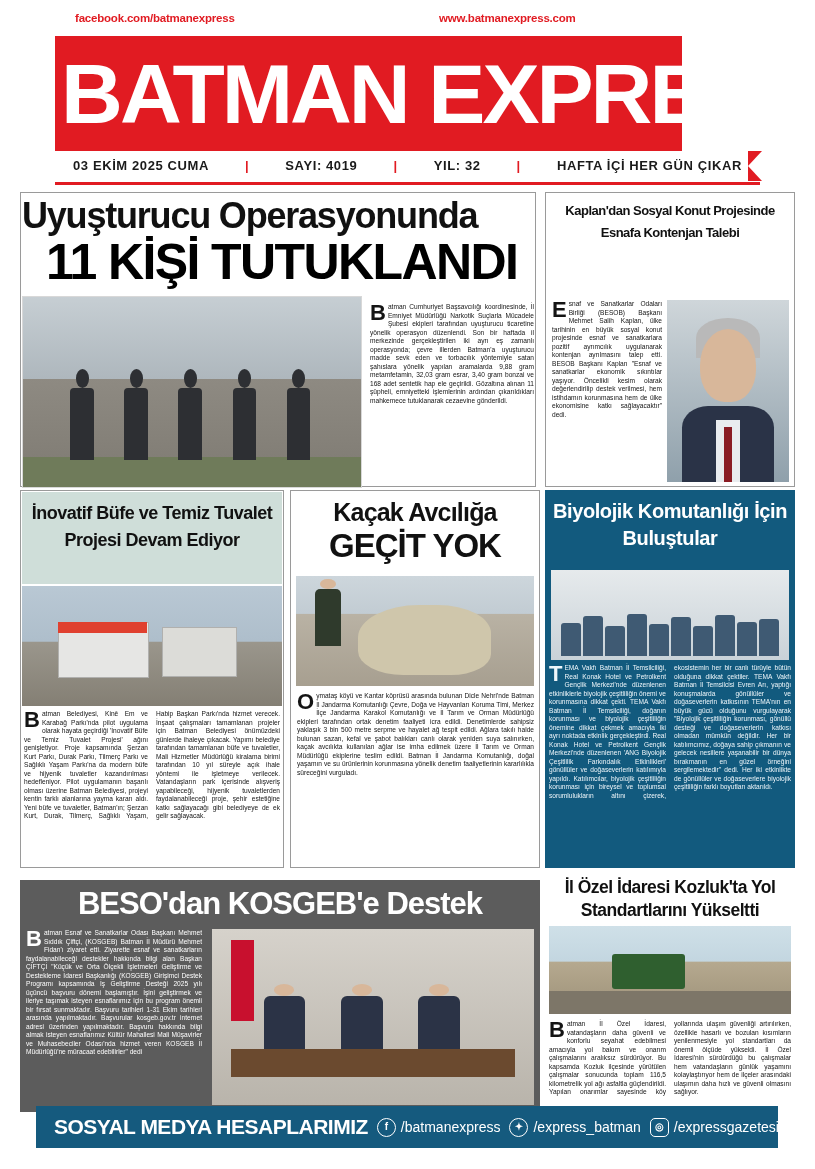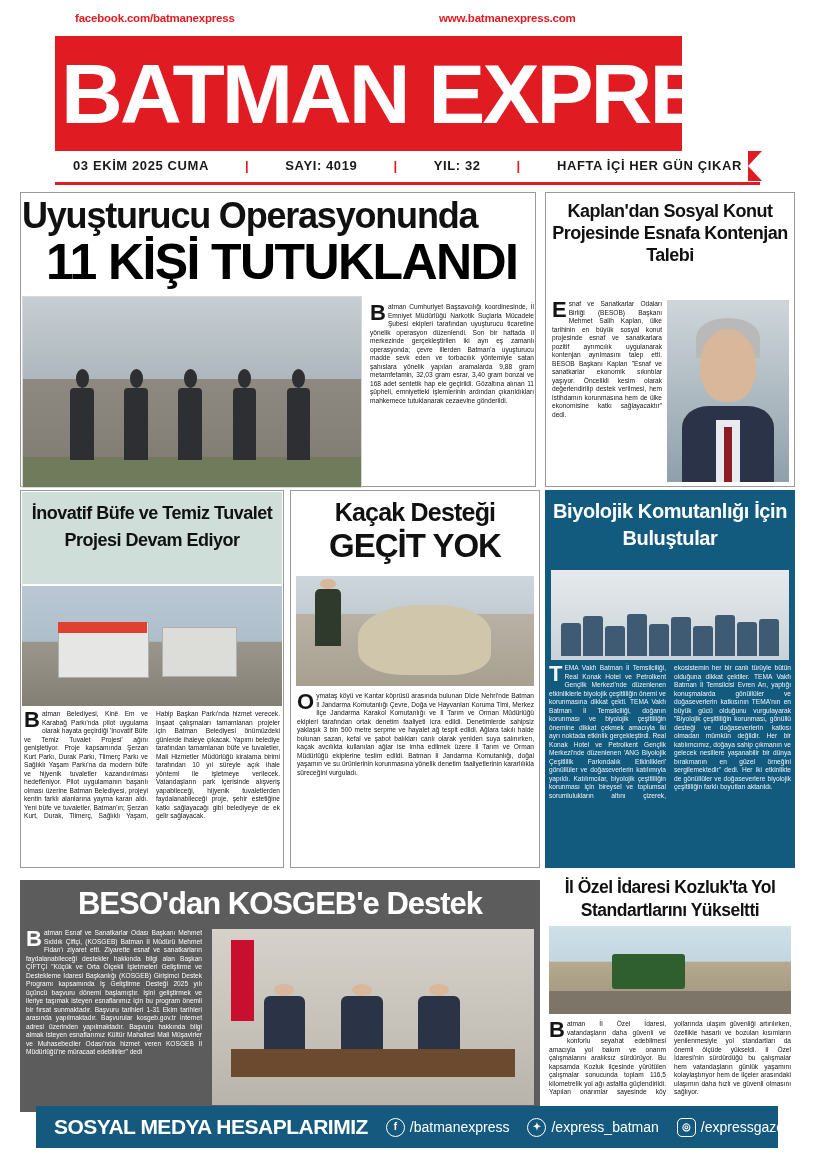--- a/index.html
+++ b/index.html
@@ -65,21 +65,21 @@
     position:absolute;left:22px;top:238px;width:512px;
     font-size:50px;font-weight:bold;line-height:48px;letter-spacing:-1.6px;color:#000;padding-left:24px;
   }
   .lead-photo{left:22px;top:296px;width:338px;height:190px;border:1px solid #d8d8d8;}
   .lead-body{position:absolute;left:370px;top:303px;width:164px;height:185px;}
 
   
   .kaplan-box{left:545px;top:192px;width:250px;height:295px;background:#fff;}
   .kaplan-h{
     position:absolute;left:551px;top:200px;width:238px;text-align:center;
-    font-size:18px;font-weight:bold;line-height:22px;letter-spacing:-0.5px;color:#111;
+    font-size:13px;font-weight:bold;line-height:22px;letter-spacing:-0.5px;color:#111;
   }
   .kaplan-body{position:absolute;left:552px;top:300px;width:110px;height:182px;}
   .kaplan-photo{left:667px;top:300px;width:122px;height:182px;}
 
   
   .inov-box{left:20px;top:490px;width:264px;height:378px;background:#fff;}
   .inov-hd{position:absolute;left:22px;top:492px;width:260px;height:92px;background:#cfded9;}
   .inov-h{
     position:absolute;left:26px;top:500px;width:252px;text-align:center;
     font-size:18px;font-weight:bold;line-height:27px;letter-spacing:-0.5px;color:#111;
@@ -113,21 +113,21 @@
 
   
   .ozel-box{left:545px;top:872px;width:250px;height:240px;background:#fff;}
   .ozel-h{position:absolute;left:548px;top:876px;width:244px;text-align:center;
     font-size:17.5px;font-weight:bold;line-height:23px;letter-spacing:-0.5px;}
   .ozel-photo{left:549px;top:926px;width:242px;height:88px;}
   .ozel-body{position:absolute;left:549px;top:1020px;width:242px;height:88px;}
 
   
   .footer{position:absolute;left:36px;top:1106px;width:742px;height:42px;background:#155a7e;
-    display:flex;align-items:center;padding-left:18px;box-sizing:border-box;gap:18px;}
+    display:flex;align-items:center;padding-left:18px;box-sizing:border-box;gap:9px;}
   .footer-title{font-size:21px;font-weight:bold;color:#fff;letter-spacing:-0.5px;white-space:nowrap;}
   .sm{display:flex;align-items:center;gap:5px;color:#fff;font-size:14px;white-space:nowrap;}
   .sm-ic{width:17px;height:17px;border:1.5px solid #fff;border-radius:50%;display:flex;
     align-items:center;justify-content:center;font-size:10px;line-height:10px;font-weight:bold;}
   .sm-ic.sq{border-radius:5px;}
 
   
   .ph-lead{background:linear-gradient(#b9c3c9 0%,#b3bdc4 42%,#8e8a82 43%,#7e7a72 100%);}
   .ph-lead .fig{position:absolute;bottom:14%;width:7%;height:38%;background:#2d2f33;border-radius:4px 4px 0 0;}
   .ph-lead .fig::before{content:"";position:absolute;left:22%;top:-26%;width:56%;height:26%;background:#2d2f33;border-radius:50%;}
@@ -220,21 +220,21 @@
   <div class="photo inov-photo ph-inov">
     <div class="kiosk"></div>
     <div class="band"></div>
     <div class="kiosk2"></div>
   </div>
   <div class="inov-body">
     <div class="bodytext cols2 dropcap">Batman Belediyesi, Kinê Em ve Karabağ Parkı'nda pilot uygulama olarak hayata geçirdiği 'İnovatif Büfe ve Temiz Tuvalet Projesi' ağını genişletiyor. Proje kapsamında Şerzan Kurt Parkı, Durak Parkı, Tilmerç Parkı ve Sağlıklı Yaşam Parkı'na da modern büfe ve hijyenik tuvaletler kazandırılması hedefleniyor. Pilot uygulamanın başarılı olması üzerine Batman Belediyesi, projeyi kentin farklı alanlarına yayma kararı aldı. Yeni büfe ve tuvaletler, Batman'ın; Şerzan Kurt, Durak, Tilmerç, Sağlıklı Yaşam, Habip Başkan Parkı'nda hizmet verecek. İnşaat çalışmaları tamamlanan projeler için Batman Belediyesi önümüzdeki günlerde ihaleye çıkacak. Yapımı belediye tarafından tamamlanan büfe ve tuvaletler, Mali Hizmetler Müdürlüğü kiralama birimi tarafından 10 yıl süreyle açık ihale yöntemi ile işletmeye verilecek. Vatandaşların park içerisinde alışveriş yapabileceği, hijyenik tuvaletlerden faydalanabileceği proje, şehir estetiğine katkı sağlayacağı gibi belediyeye de ek gelir sağlayacak.</div>
   </div>
 
   <div class="box hair kacak-box"></div>
-  <div class="kacak-h1">Kaçak Desteği</div>
+  <div class="kacak-h1">Kaçak Avcılığa</div>
   <div class="kacak-h2">GEÇİT YOK</div>
   <div class="photo kacak-photo ph-kacak">
     <div class="net"></div>
     <div class="man"></div>
   </div>
   <div class="kacak-body bodytext dropcap">Oymataş köyü ve Kantar köprüsü arasında bulunan Dicle Nehri'nde Batman İl Jandarma Komutanlığı Çevre, Doğa ve Hayvanları Koruma Timi, Merkez İlçe Jandarma Karakol Komutanlığı ve İl Tarım ve Orman Müdürlüğü ekipleri tarafından ortak denetim faaliyeti icra edildi. Denetimlerde sahipsiz yaklaşık 3 bin 500 metre serpme ve hayalet ağ tespit edildi. Ağlara takılı halde bulunan sazan, kefal ve şabot balıkları canlı olarak yeniden suya salınırken, kaçak avcılıkta kullanılan ağlar ise imha edilmek üzere İl Tarım ve Orman Müdürlüğü ekiplerine teslim edildi. Batman İl Jandarma Komutanlığı, doğal yaşamın ve su ürünlerinin korunmasına yönelik denetim faaliyetlerinin kararlılıkla süreceğini vurguladı.</div>
 
   <div class="box bio-box"></div>
   <div class="bio-h">Biyolojik Komutanlığı İçin Buluştular</div>
   <div class="photo bio-photo ph-bio">

